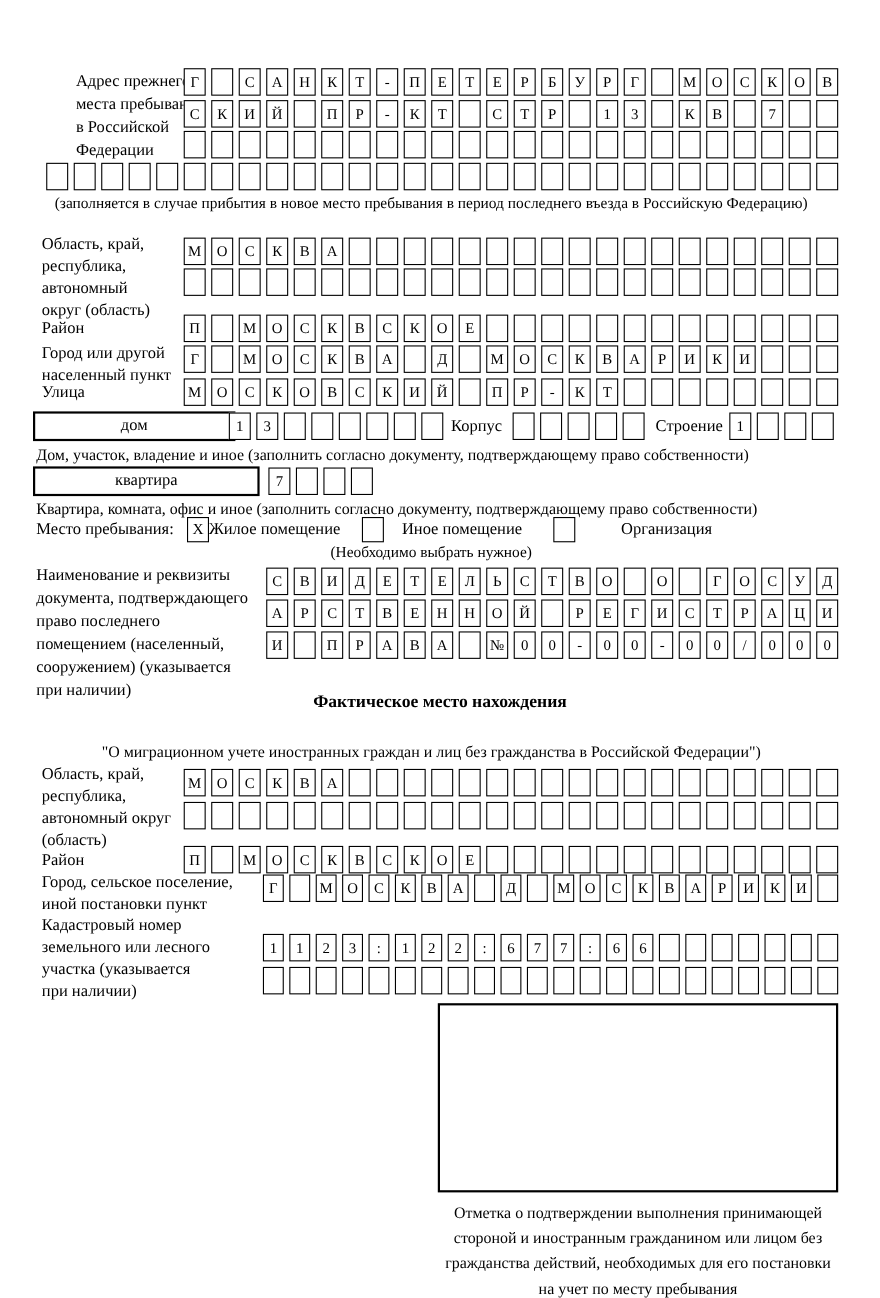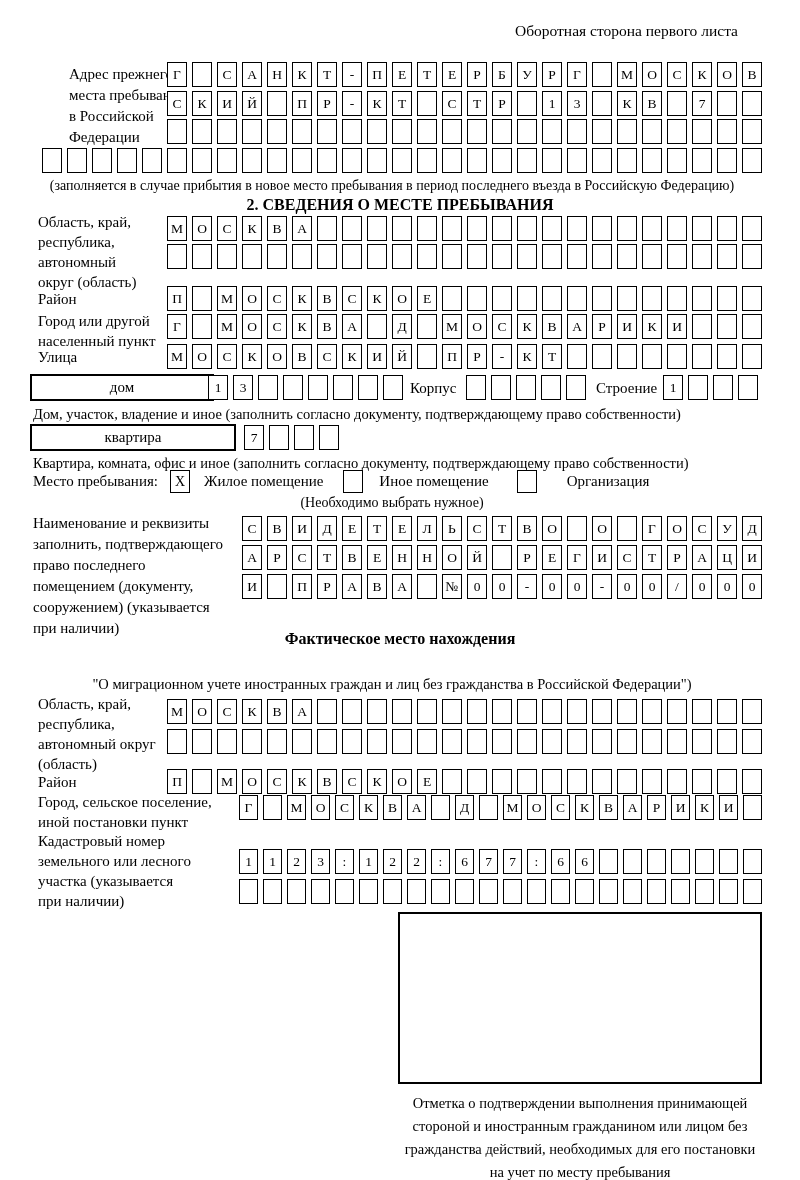--- a/index.html
+++ b/index.html
@@ -36,21 +36,20 @@
     align-items:center; justify-content:center; font-size:14px; flex:0 0 20px;
   }
   .stamp-box { position:absolute; border:2px solid #000; background:#fff; }
   .stamp-cap { position:absolute; font-size:14.5px; line-height:23px; text-align:center; }
 </style>
 </head>
 <body>
 
 <div class="page">
 
-  <div class="hdr-note">Оборотная сторона первого листа</div>
 
   <div class="lbl" style="left:52px;top:64px;margin-left:17px;">
     <div>Адрес прежнего</div>
     <div>места пребывания</div>
     <div>в Российской</div>
     <div>Федерации</div>
   </div>
   <div class="boxrow r24" style="top:62px">
       <span class="cell">Г</span>
       <span class="cell"></span>
@@ -155,21 +154,20 @@
       <span class="cell"></span>
       <span class="cell"></span>
       <span class="cell"></span>
       <span class="cell"></span>
       <span class="cell"></span>
       <span class="cell"></span>
       <span class="cell"></span>
     </div>
   <div class="cap cap-center" style="top:178px">(заполняется в случае прибытия в новое место пребывания в период последнего въезда в Российскую Федерацию)</div>
 
-  <div class="title" style="top:196px">2. СВЕДЕНИЯ О МЕСТЕ ПРЕБЫВАНИЯ</div>
 
   <div class="lbl" style="left:38px;top:212px;line-height:20px">
     <div>Область, край,</div>
     <div>республика,</div>
     <div>автономный</div>
     <div>округ (область)</div>
   </div>
   <div class="boxrow r24" style="top:216px">
       <span class="cell">М</span>
       <span class="cell">О</span>
@@ -343,33 +341,33 @@
       <span class="cell">7</span>
       <span class="cell"></span>
       <span class="cell"></span>
       <span class="cell"></span>
     </div>
   <div class="cap" style="left:33px;top:455px;font-size:14.5px">Квартира, комната, офис и иное (заполнить согласно документу, подтверждающему право собственности)</div>
 
   <div class="mrow" style="left:33px;top:470px">
     <span class="inline-lbl">Место пребывания:</span>
     <span class="chk" style="margin-left:12px">X</span>
-    <span class="inline-lbl" style="margin-left:14px">Жилое помещение</span>
+    <span class="inline-lbl" style="">Жилое помещение</span>
     <span class="chk" style="margin-left:20px"></span>
     <span class="inline-lbl" style="margin-left:16px">Иное помещение</span>
     <span class="chk" style="margin-left:28px"></span>
-    <span class="inline-lbl" style="margin-left:30px">Организация</span>
+    <span class="inline-lbl" style="margin-left:42px">Организация</span>
   </div>
   <div class="cap cap-center" style="top:495px">(Необходимо выбрать нужное)</div>
 
   <div class="lbl" style="left:33px;top:513px">
     <div>Наименование и реквизиты</div>
-    <div>заполнить, подтверждающего</div>
+    <div>документа, подтверждающего</div>
     <div>право последнего</div>
-    <div>помещением (документу,</div>
+    <div>помещением (населенный,</div>
     <div>сооружением) (указывается</div>
     <div>при наличии)</div>
   </div>
   <div class="boxrow r21" style="top:516px">
       <span class="cell">С</span>
       <span class="cell">В</span>
       <span class="cell">И</span>
       <span class="cell">Д</span>
       <span class="cell">Е</span>
       <span class="cell">Т</span>

